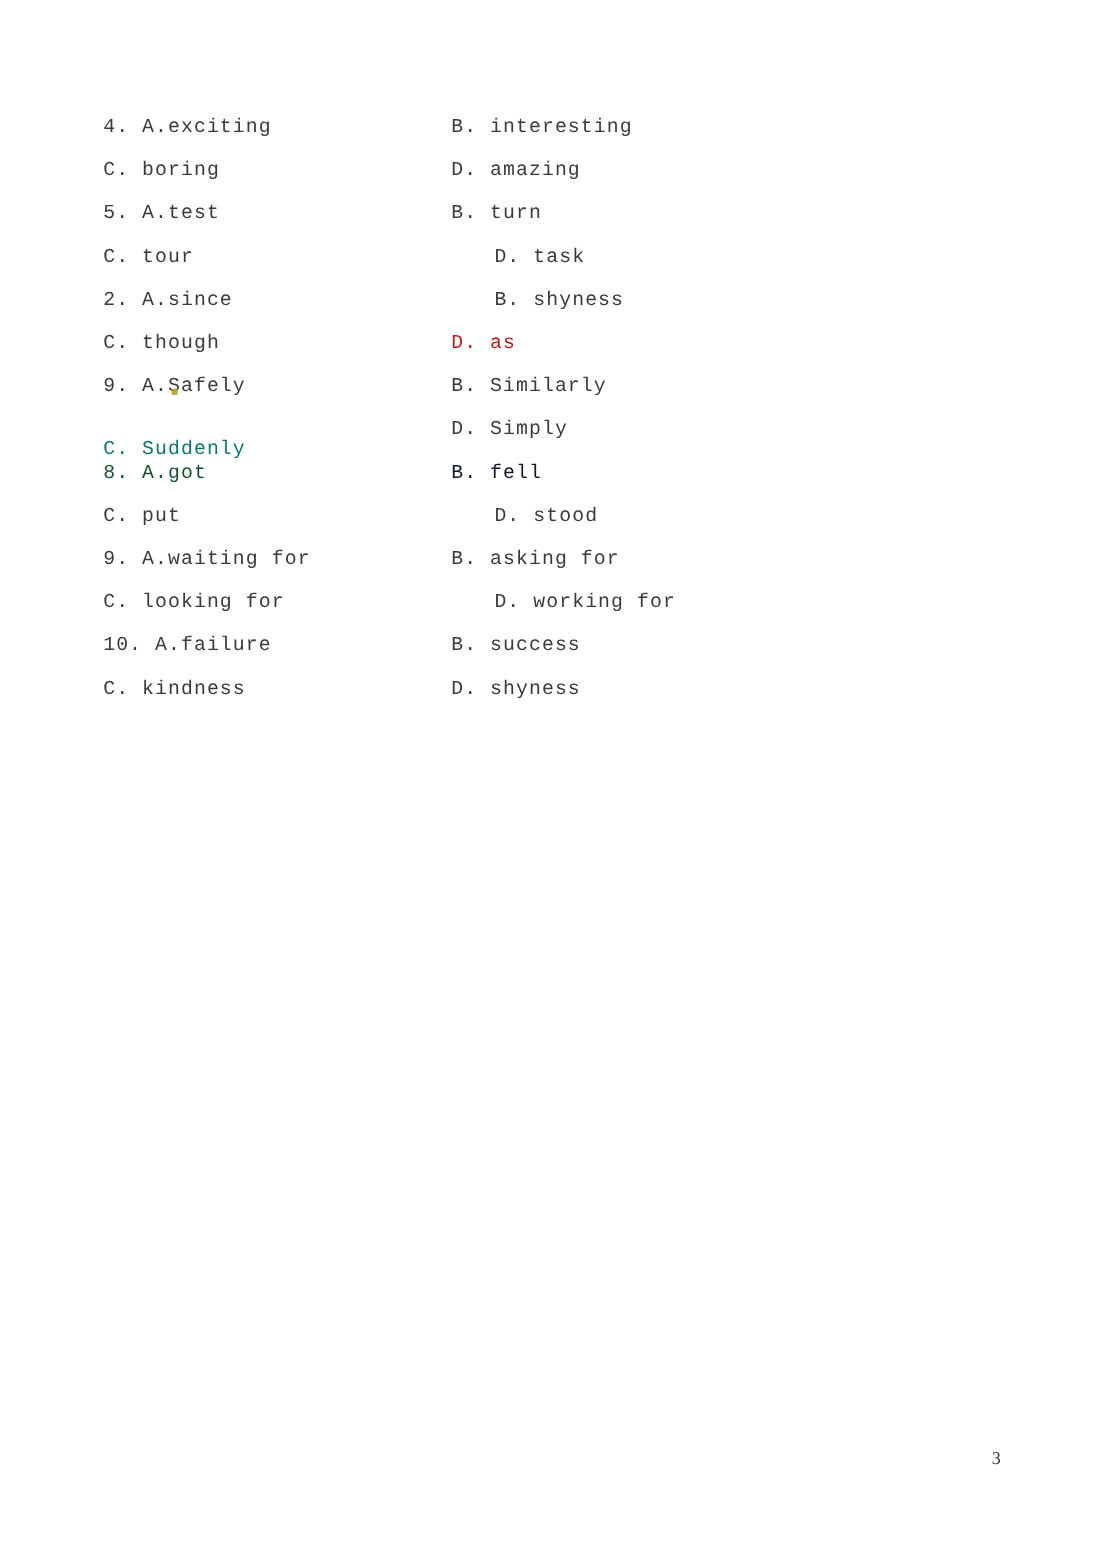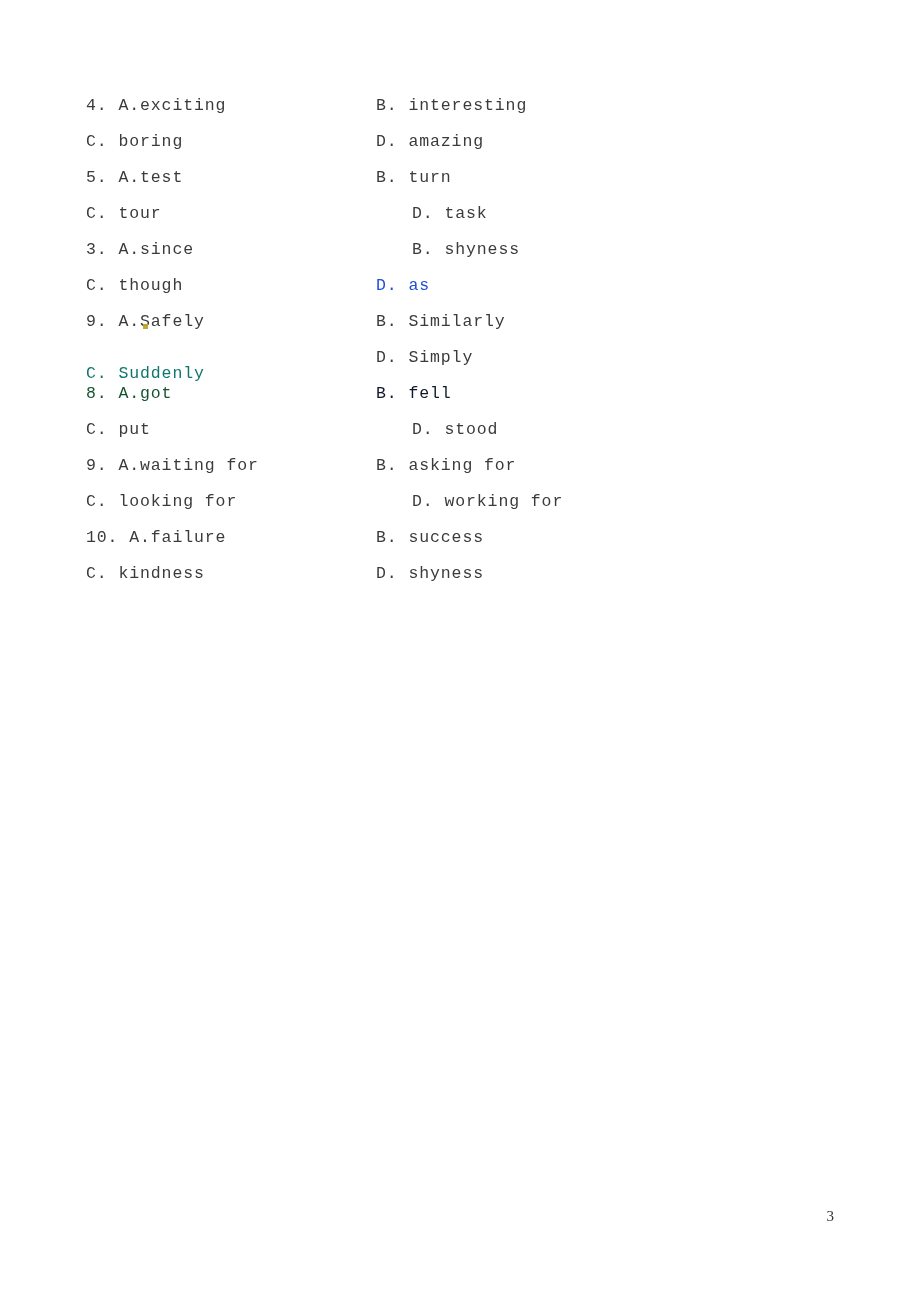--- a/index.html
+++ b/index.html
@@ -61,24 +61,24 @@
 
   <div id="text-body">
       <div class="opt-line col-left" style="top: 96px; color: rgb(59, 59, 59);">4. A.exciting</div>
       <div class="opt-line col-right" style="top: 96px; color: rgb(59, 59, 59);">B. interesting</div>
       <div class="opt-line col-left" style="top: 132px; color: rgb(59, 59, 59);">C. boring</div>
       <div class="opt-line col-right" style="top: 132px; color: rgb(59, 59, 59);">D. amazing</div>
       <div class="opt-line col-left" style="top: 168px; color: rgb(59, 59, 59);">5. A.test</div>
       <div class="opt-line col-right" style="top: 168px; color: rgb(59, 59, 59); font-family: Liberation Mono, monospace;">B. turn</div>
       <div class="opt-line col-left" style="top: 204px; color: rgb(59, 59, 59);">C. tour</div>
       <div class="opt-line col-right-indent" style="top: 204px; color: rgb(59, 59, 59);">D. task</div>
-      <div class="opt-line col-left" style="top: 240px; color: rgb(59, 59, 59);">3. A.since</div>
+      <div class="opt-line col-left" style="top: 240px; color: rgb(59, 59, 59);">2. A.since</div>
       <div class="opt-line col-right-indent" style="top: 240px; color: rgb(59, 59, 59);">B. shyness</div>
       <div class="opt-line col-left" style="top: 276px; color: rgb(59, 59, 59);">C. though</div>
-      <div class="opt-line col-right" style="top: 276px; color: #1d4ed8;">D. as</div>
+      <div class="opt-line col-right" style="top: 276px; color: #b91c1c;">D. as</div>
       <div class="opt-line col-left" style="top: 312px; color: rgb(59, 59, 59);">9. A.Safely</div>
       <div class="opt-line col-right" style="top: 312px; color: rgb(59, 59, 59);">B. Similarly</div>
       <div class="opt-line col-left" style="top: 364px; color: #0f766e;">C. Suddenly</div>
       <div class="opt-line col-right" style="top: 348px; color: rgb(59, 59, 59);">D. Simply</div>
       <div class="opt-line col-left" style="top: 384px; color: #14532d;">8. A.got</div>
       <div class="opt-line col-right" style="top: 384px; color: #0f172a;">B. fell</div>
       <div class="opt-line col-left" style="top: 420px; color: rgb(59, 59, 59);">C. put</div>
       <div class="opt-line col-right-indent" style="top: 420px; color: rgb(59, 59, 59);">D. stood</div>
       <div class="opt-line col-left" style="top: 456px; color: rgb(59, 59, 59);">9. A.waiting for</div>
       <div class="opt-line col-right" style="top: 456px; color: rgb(59, 59, 59);">B. asking for</div>

